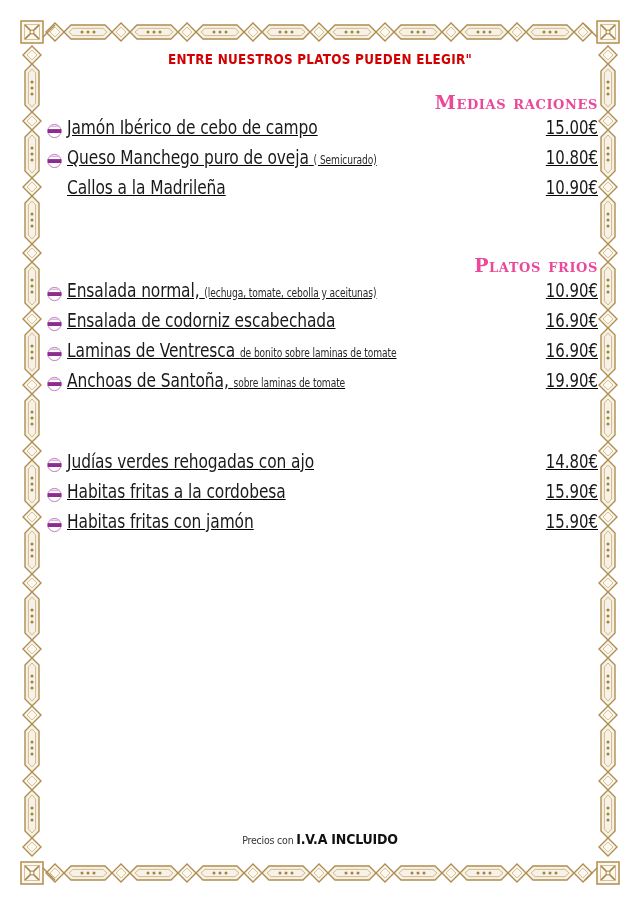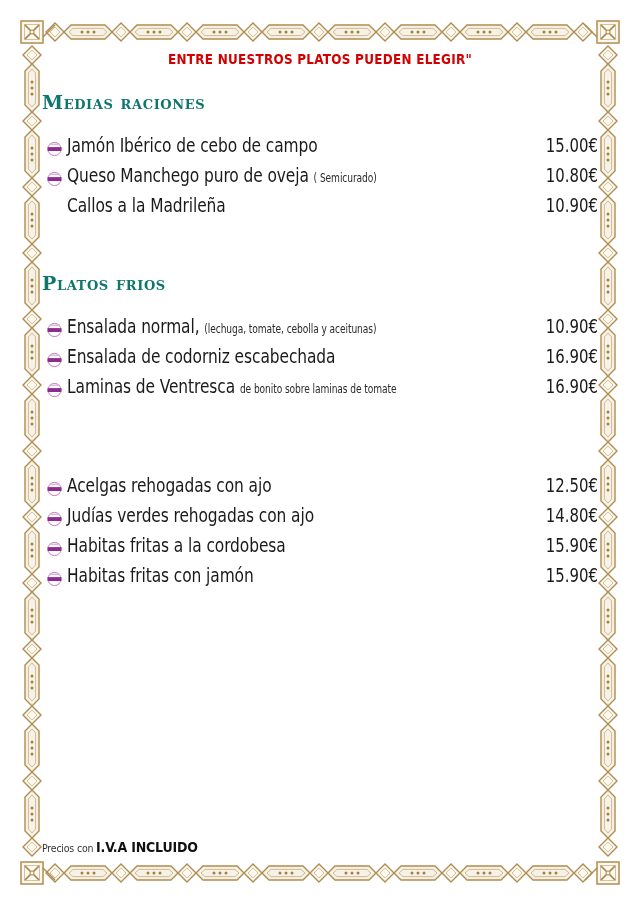--- a/index.html
+++ b/index.html
@@ -43,32 +43,32 @@
     font-size: 14.5px;
     letter-spacing: 0.3px;
     transform: scaleX(0.92);
     margin-top: 7px;
     white-space: nowrap;
   }
 
   .section { margin-top: 0; }
 
   .section-heading {
-    text-align: left;
-    color: #0f766e;
+    text-align: right;
+    color: #ec4899;
     font-family: "DejaVu Serif", "Liberation Serif", serif;
     font-weight: bold;
     font-size: 19px;
     font-variant: small-caps;
     text-transform: lowercase;
     letter-spacing: 0.6px;
   }
   .section-heading::first-letter { text-transform: uppercase; }
 
-  .items { margin-top: 21px; }
+  .items { margin-top: 3px; text-decoration: underline; }
 
   .item-row {
     display: flex;
     align-items: baseline;
     width: 100%;
     height: 30px;
   }
 
   .bullet-cell {
     width: 25px;
@@ -115,22 +115,23 @@
     transform-origin: right center;
     white-space: nowrap;
   }
 
   .gap-sm { height: 24px; }
   .gap-md { height: 48px; }
 
   .footer-note {
     position: absolute;
     left: 0;
-    bottom: 8px;
+    bottom: 16px;
     width: 100%;
+    text-align: center;
     white-space: nowrap;
   }
   .footer-lead {
     font-family: "DejaVu Sans Condensed", "Liberation Sans Narrow", "Liberation Sans", sans-serif;
     font-size: 10.5px;
     color: #333;
     letter-spacing: -0.2px;
   }
   .footer-strong {
     font-family: "DejaVu Sans Condensed", "Liberation Sans Narrow", "Liberation Sans", sans-serif;
@@ -338,39 +339,39 @@
           <svg class="seal" viewBox="0 0 17 16">
             <circle cx="8.5" cy="8" r="6.6" fill="#ffffff" stroke="#c07fc0" stroke-width="1"></circle>
             <rect x="1.6" y="6.1" width="13.8" height="3.9" fill="#8e2b8e"></rect>
             <rect x="3.4" y="2.6" width="10.2" height="1.5" fill="#d9b8d9"></rect>
           </svg>
         </span>
         <span class="item-name"><span>Laminas de Ventresca</span> <span class="item-note">de bonito sobre laminas de tomate</span></span>
         <span class="item-price">16.90€</span>
       </div>
 
+      <div class="item-row">
+        <span class="bullet-cell">
+          <svg class="seal" viewBox="0 0 17 16">
+            <circle cx="8.5" cy="8" r="6.6" fill="#ffffff" stroke="#c07fc0" stroke-width="1"></circle>
+            <rect x="1.6" y="6.1" width="13.8" height="3.9" fill="#8e2b8e"></rect>
+            <rect x="3.4" y="2.6" width="10.2" height="1.5" fill="#d9b8d9"></rect>
+          </svg>
+        </span>
+        <span class="item-name"><span>Anchoas de Santoña,</span> <span class="item-note">sobre laminas de tomate</span></span>
+        <span class="item-price">19.90€</span>
+      </div>
 
     </div>
   </div>
 
   <div class="gap-md"></div>
   <div class="section">
     <div class="items">
 
-      <div class="item-row">
-        <span class="bullet-cell">
-          <svg class="seal" viewBox="0 0 17 16">
-            <circle cx="8.5" cy="8" r="6.6" fill="#ffffff" stroke="#c07fc0" stroke-width="1"></circle>
-            <rect x="1.6" y="6.1" width="13.8" height="3.9" fill="#8e2b8e"></rect>
-            <rect x="3.4" y="2.6" width="10.2" height="1.5" fill="#d9b8d9"></rect>
-          </svg>
-        </span>
-        <span class="item-name"><span>Acelgas rehogadas con ajo</span> <span class="item-note"></span></span>
-        <span class="item-price">12.50€</span>
-      </div>
 
       <div class="item-row">
         <span class="bullet-cell">
           <svg class="seal" viewBox="0 0 17 16">
             <circle cx="8.5" cy="8" r="6.6" fill="#ffffff" stroke="#c07fc0" stroke-width="1"></circle>
             <rect x="1.6" y="6.1" width="13.8" height="3.9" fill="#8e2b8e"></rect>
             <rect x="3.4" y="2.6" width="10.2" height="1.5" fill="#d9b8d9"></rect>
           </svg>
         </span>
         <span class="item-name"><span>Judías verdes rehogadas con ajo</span> <span class="item-note"></span></span>

